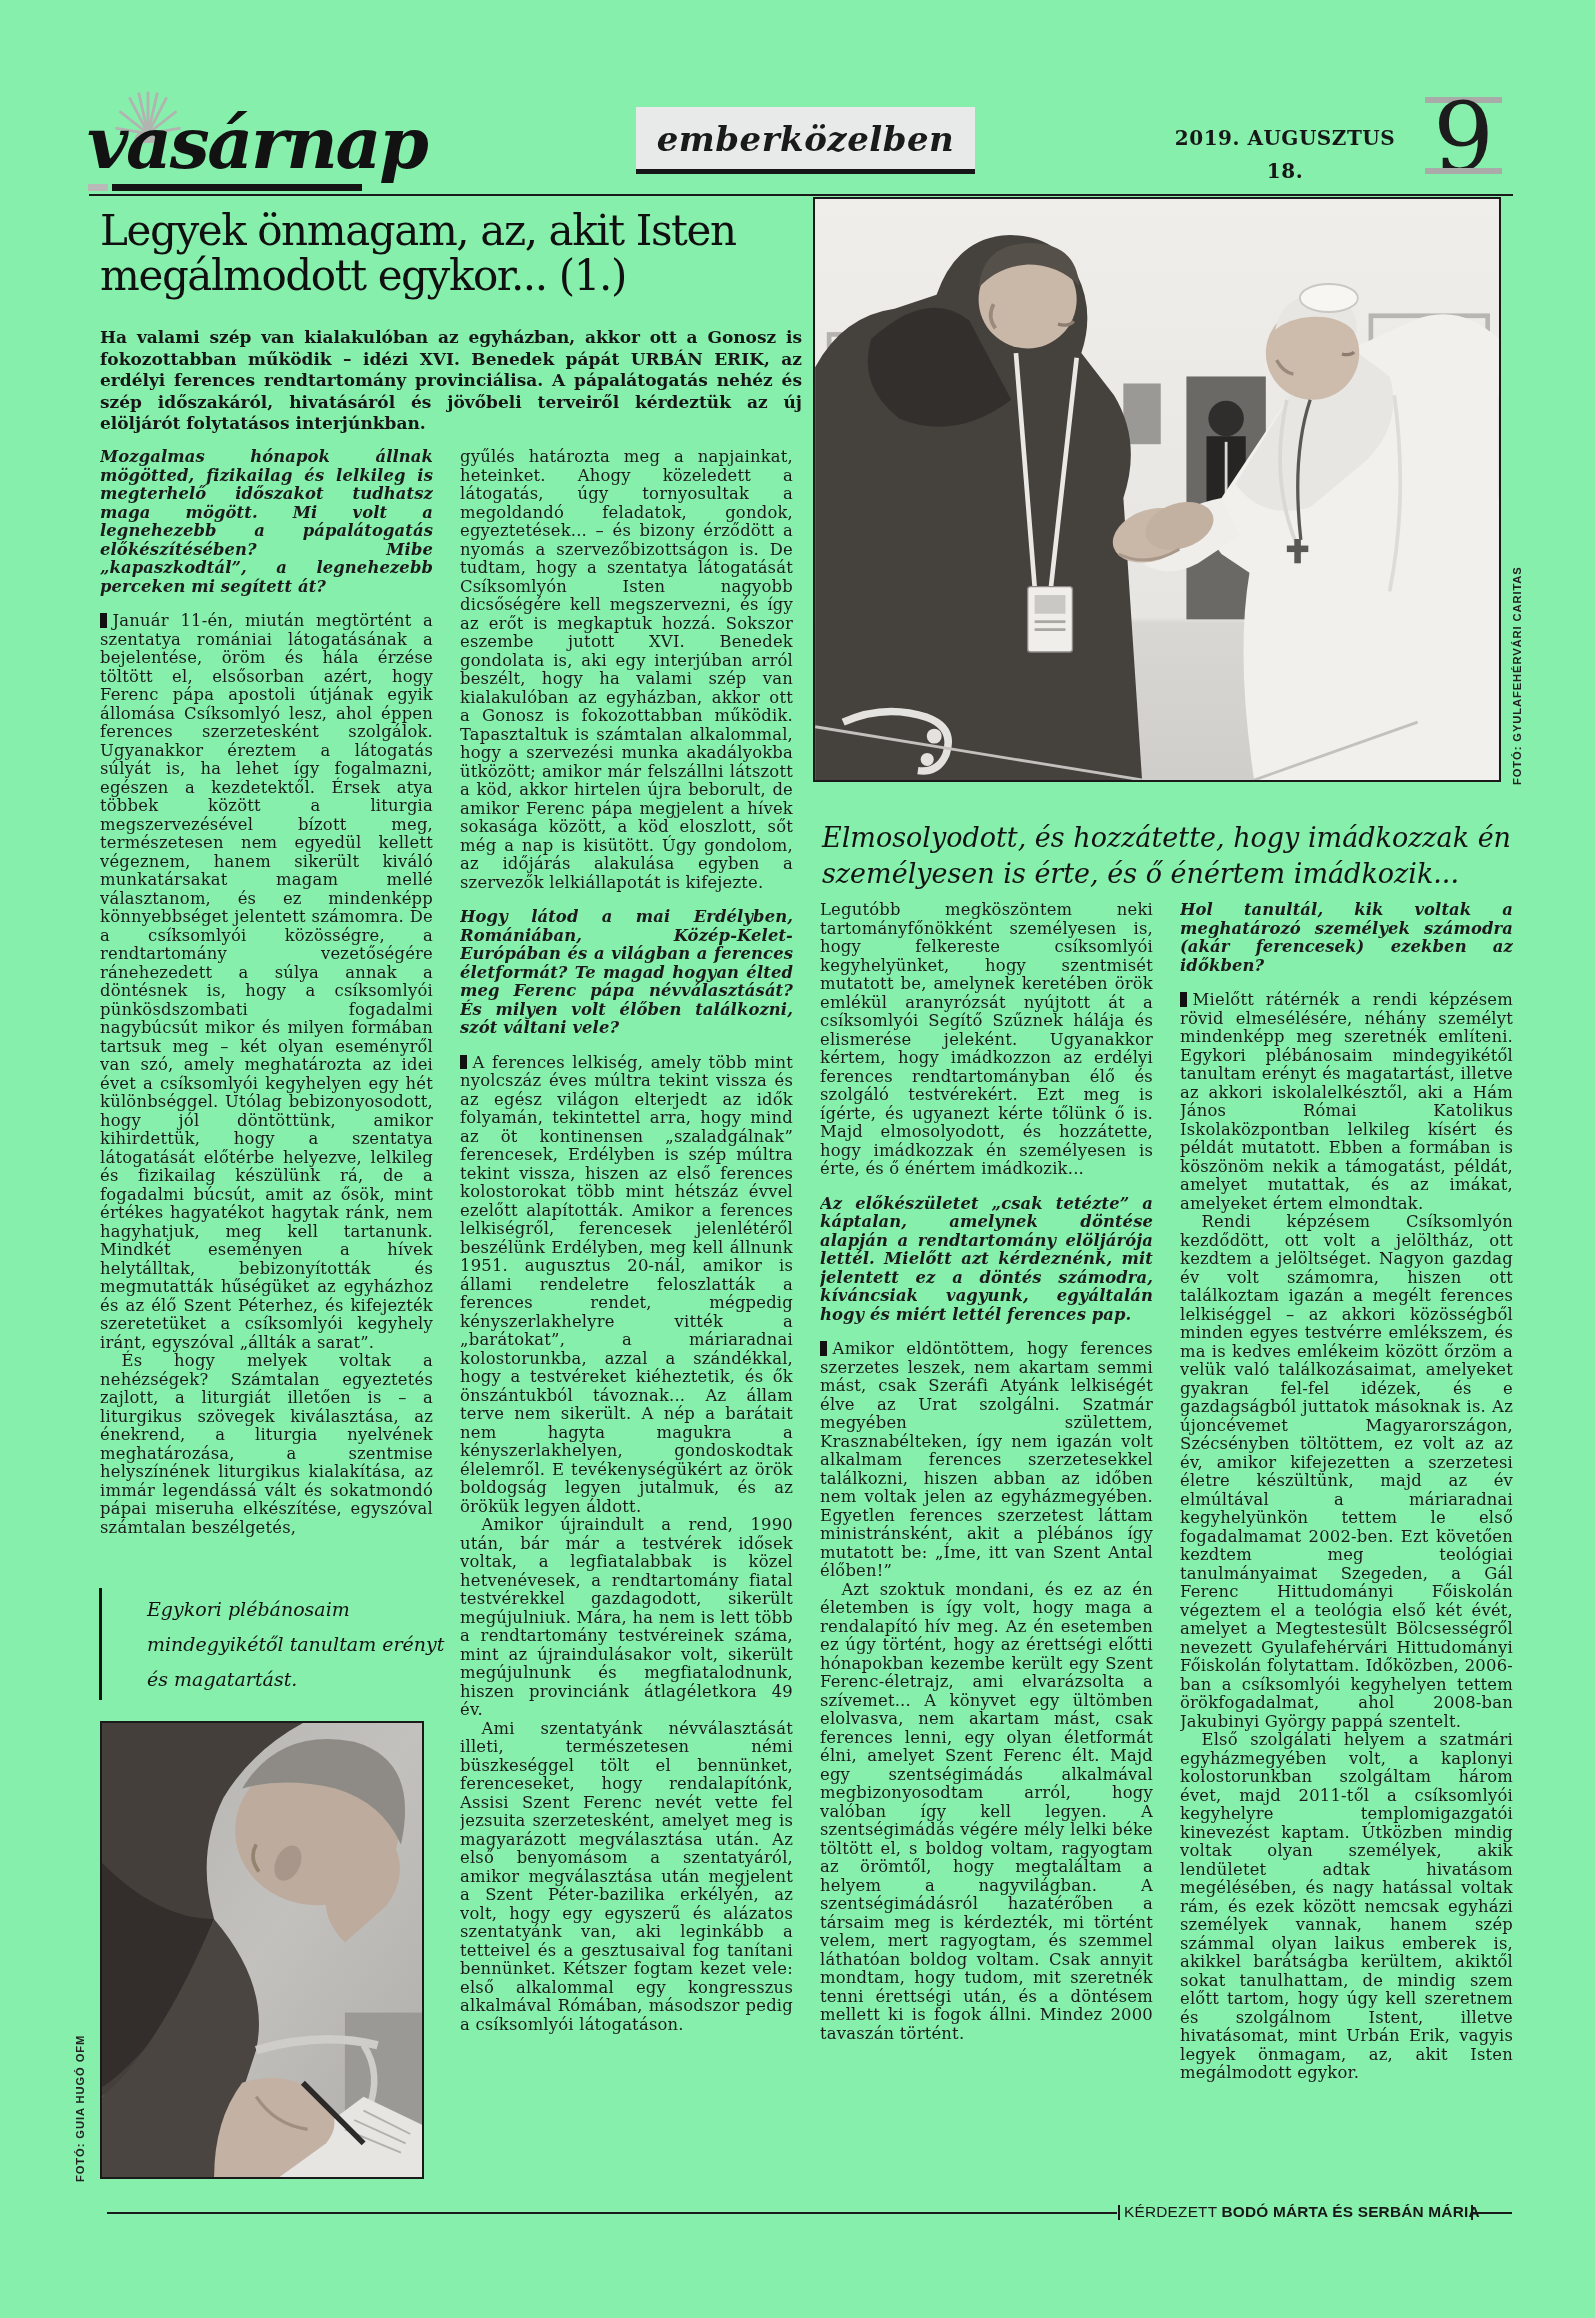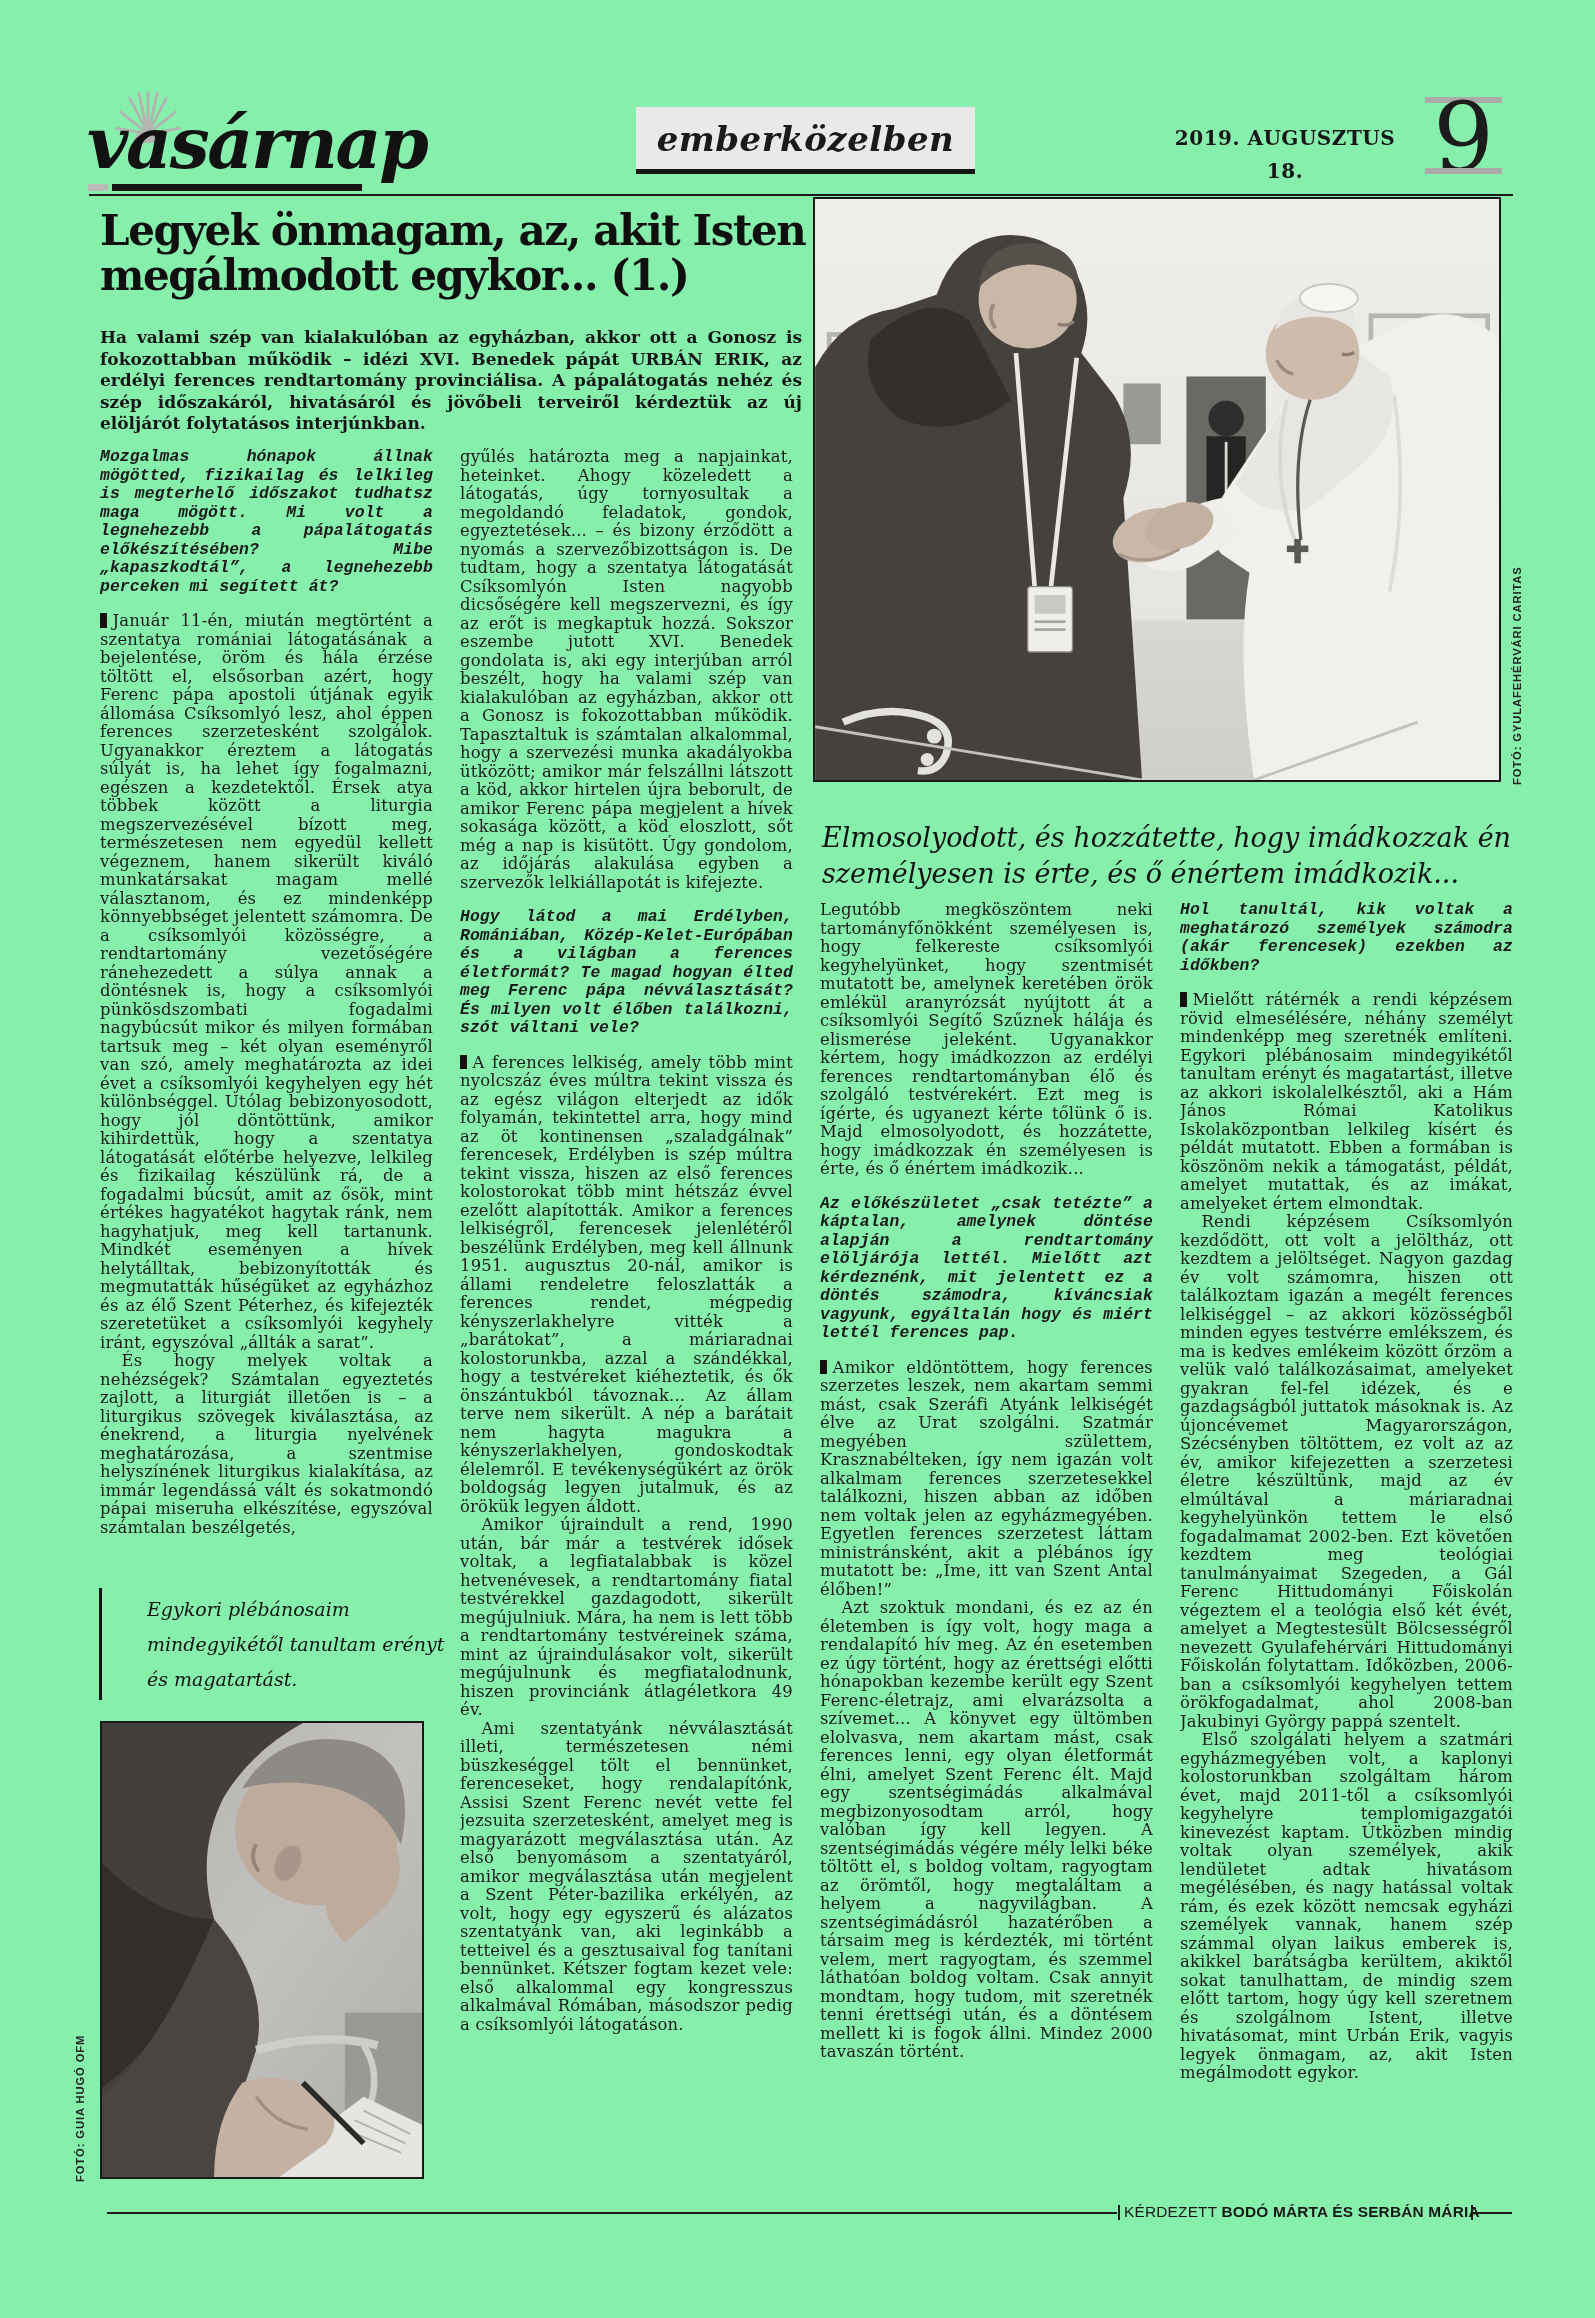--- a/index.html
+++ b/index.html
@@ -18,21 +18,21 @@
   .section-underline{left:636px;top:169px;width:339px;height:5.1px;background:#161616;}
   .issue-date{left:1168px;top:122px;width:234px;height:33px;font-size:20px;font-weight:700;
               letter-spacing:0.5px;text-align:center;line-height:33px;color:#171717;}
   .pagenum-bar-top{left:1425px;top:97px;width:77px;height:6px;background:#aaaaa8;}
   .pagenum{left:1425px;top:99px;width:77px;height:79px;font-size:96px;line-height:79px;
            font-weight:400;text-align:center;color:#1c1c1c;}
   .pagenum-bar-bottom{left:1425px;top:168px;width:77px;height:6px;background:#aaaaa8;}
   .header-rule{left:89px;top:194px;width:1424px;height:1.9px;background:#1a1a1a;}
 
   
-  .title{left:100px;top:208px;width:710px;font-size:42px;line-height:45px;font-weight:700;
+  .title{left:100px;top:208px;width:710px;font-size:42px;line-height:45px;font-weight:400;
          letter-spacing:-1.4px;color:#101010;}
   .lead{left:100px;top:327px;width:702px;font-size:17px;line-height:21.5px;font-weight:700;
         text-align:justify;color:#161616;}
 
   
   .photo{border:2.8px solid #1a1a1a;background:#dddcd9;}
   .photo-top{left:813px;top:197px;width:684px;height:581px;}
   .photo-bottom{left:100px;top:1721px;width:320px;height:454px;}
   .vcredit{font-family:"Liberation Sans",sans-serif;font-weight:700;font-size:11.2px;letter-spacing:0.9px;
            color:#222;writing-mode:vertical-rl;transform:rotate(180deg);white-space:nowrap;
@@ -43,21 +43,21 @@
   
   .pq1{left:822px;top:820px;width:692px;font-size:27px;line-height:36px;font-style:italic;color:#131313;}
   .pq2{left:99px;top:1588px;width:308px;border-left:3.3px solid #141414;padding:3.7px 0 3.7px 45px;
        font-size:19px;line-height:35px;font-style:italic;color:#131313;margin:0;}
 
   
   .col{width:333px;font-size:16.4px;line-height:18.5px;letter-spacing:0.2px;text-align:justify;
        overflow:hidden;color:#1b1b1b;}
   .col p{margin:0;}
   .col p.ind{text-indent:21.5px;}
-  .col p.q{font-weight:700;font-style:italic;margin:16px 0;letter-spacing:0.1px;font-family:Liberation Mono, monospace;}
+  .col p.q{font-weight:700;font-style:italic;margin:16px 0;letter-spacing:0.1px;}
   .col p.q.first{margin-top:0;}
   .col p.ans::before{content:"";display:inline-block;width:7px;height:14.5px;background:#111;
                      margin-right:5.6px;vertical-align:-1.9px;}
   .col1{left:100px;top:448px;height:1136px;}
   .col2{left:460px;top:448px;height:1749px;}
   .col3{left:820px;top:901px;height:1291px;}
   .col4{left:1180px;top:901px;height:1291px;}
 
   
   .footer-rule-left{left:107px;top:2212px;width:1010px;height:1.9px;background:#1a1a1a;}

